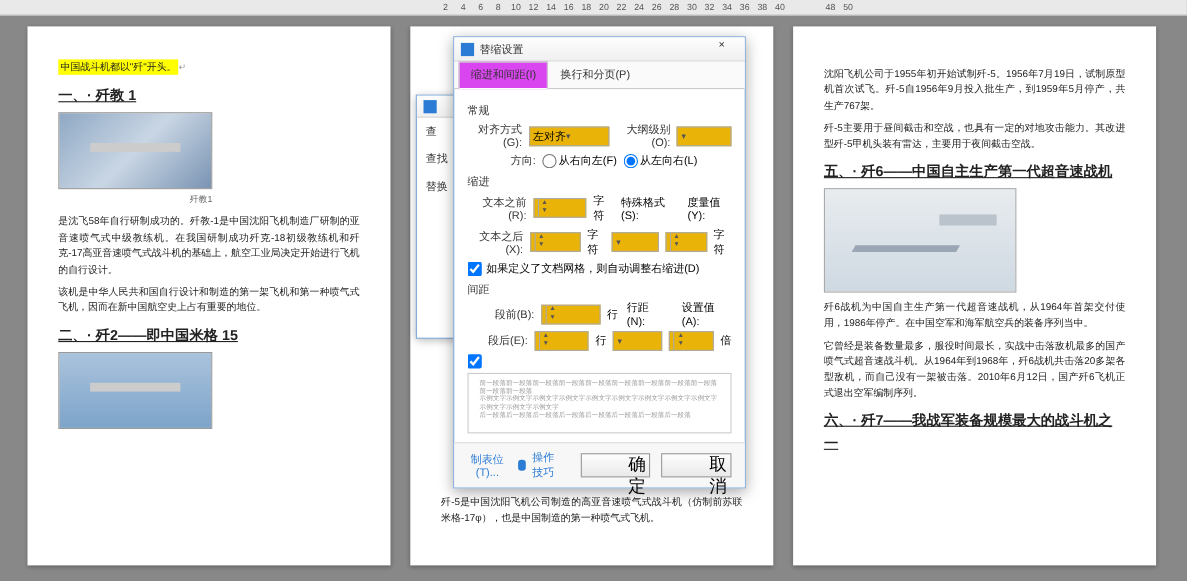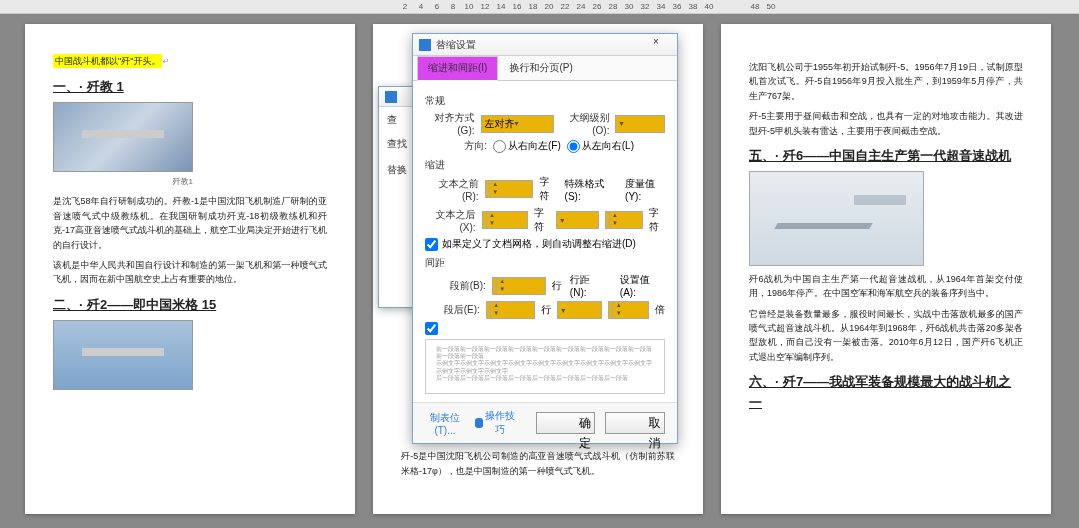--- a/index.html
+++ b/index.html
@@ -198,21 +198,21 @@
     border-top: 1px solid #ddd;
     align-items: center;
     background: #f7f7f7;
   }
   .dlg-footer .spacer { flex: 1; }
   .btn {
     min-width: 58px;
     height: 22px;
     border: 1px solid #999;
     background: linear-gradient(#fdfdfd,#e9e9e9);
-    font-size: 12px;
+    font-size: 16px;
     text-align: center;
     line-height: 20px;
     cursor: pointer;
     padding-left: 39px;
   }
   .link-btn { color: #2c7cd6; cursor: pointer; font-size: 10px; display: flex; align-items: center; gap: 2px; text-align: center; }
   .link-btn .gear { width: 10px; height: 10px; background: #2c7cd6; border-radius: 3px; display: inline-block; }
 
   .back-dialog {
     position: absolute;

